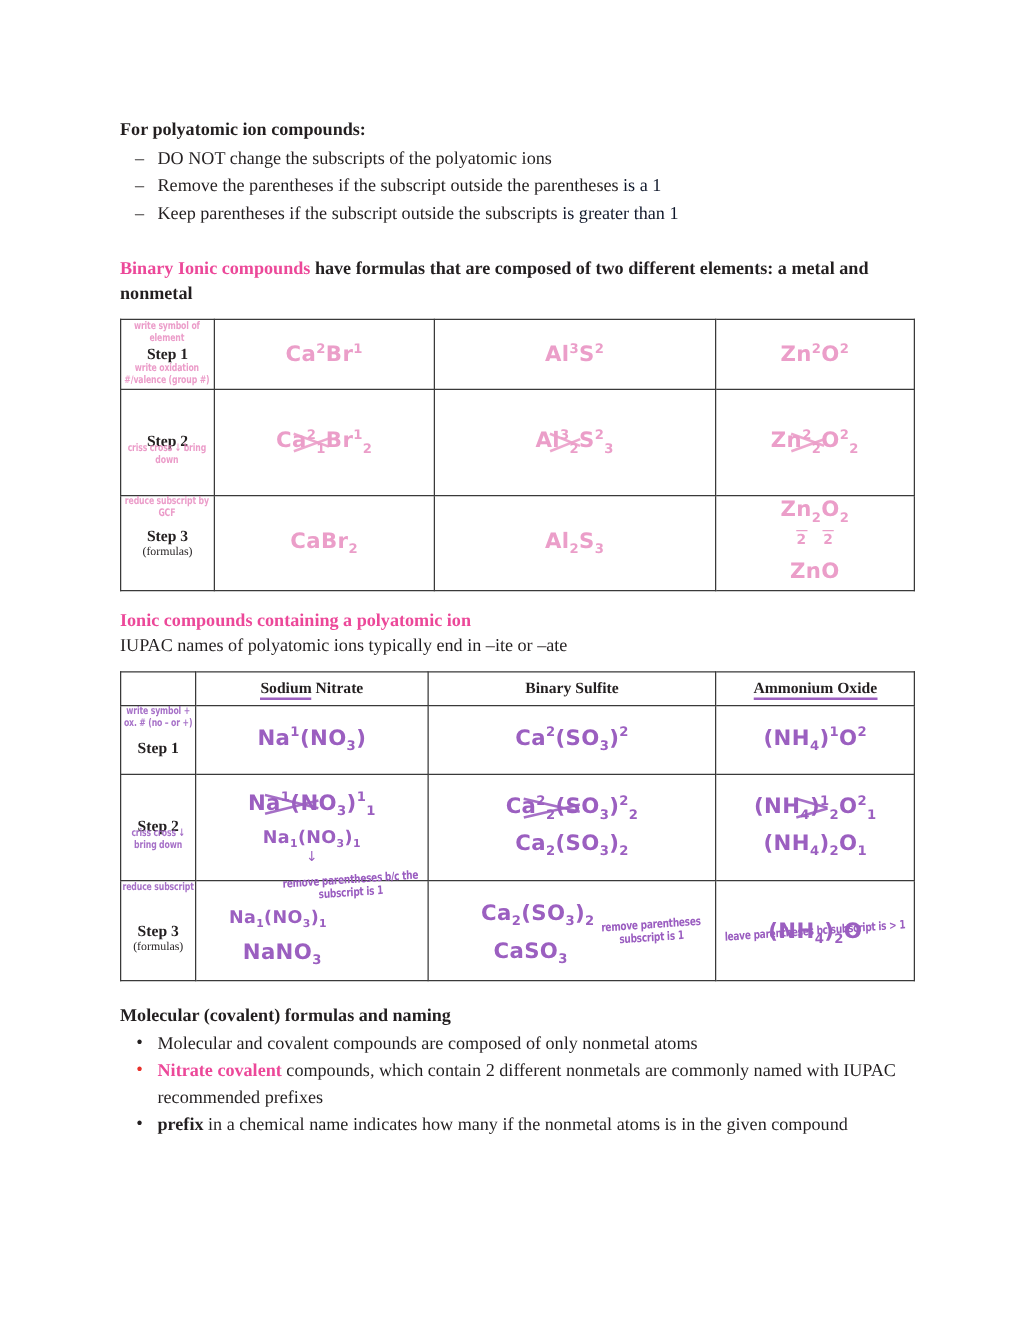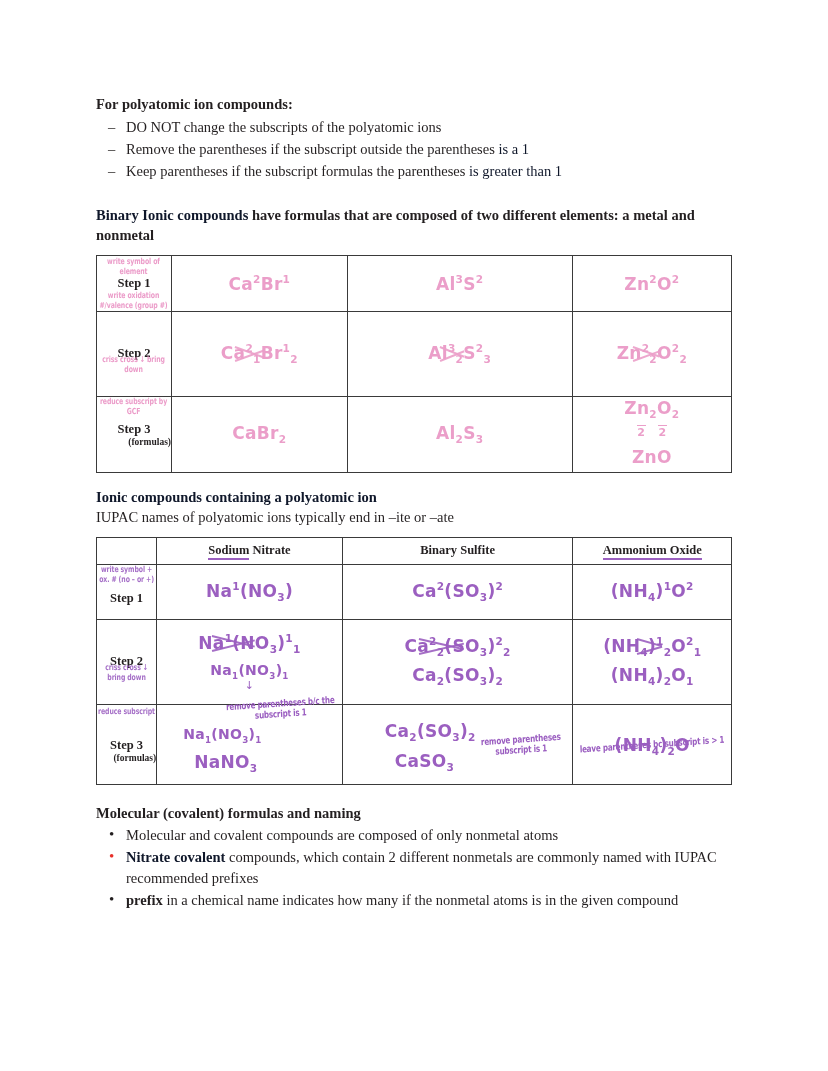--- a/index.html
+++ b/index.html
@@ -29,21 +29,21 @@
   }
 
   
   .h-bold {
     font-weight: bold;
     font-size: 14.5px;
     line-height: 1.42;
     margin: 0;
   }
   .red { color: #0f172a; }
-  .red-bold { color: #0f172a; font-weight: bold; }
+  .red-bold { color: #ec4899; font-weight: bold; }
 
   ul.dash-list, ul.dot-list {
     margin: 2px 0 0 0;
     padding: 0;
     list-style: none;
   }
   ul.dash-list li, ul.dot-list li {
     position: relative;
     font-size: 14.5px;
     line-height: 1.45;
@@ -102,22 +102,21 @@
   }
   .step-cell {
     text-align: center;
     font-weight: bold;
     font-size: 12.5px;
     position: relative;
   }
   .step-cell .sub {
     display: block;
     font-size: 9.5px;
-    font-weight: bold;
-    text-align: right;
+    font-weight: normal;
   }
   .cell {
     text-align: center;
     position: relative;
   }
 
   
   .ink {
     font-family: "DejaVu Sans", sans-serif;
     letter-spacing: 0.3px;
@@ -207,21 +206,21 @@
 </head>
 <body>
 
 <div class="page">
  <div class="content">
 
   <p class="h-bold">For polyatomic ion compounds:</p>
   <ul class="dash-list">
     <li><span>DO NOT change the subscripts of the polyatomic ions</span><span class="red"></span></li>
     <li><span>Remove the parentheses if the subscript outside the parentheses </span><span class="red">is a 1</span></li>
-    <li><span>Keep parentheses if the subscript formulas the parentheses </span><span class="red">is greater than 1</span></li>
+    <li><span>Keep parentheses if the subscript outside the subscripts </span><span class="red">is greater than 1</span></li>
   </ul>
 
   <div class="spacer-lg"></div>
 
   <p class="h-bold">
     <span class="red-bold">Binary Ionic compounds</span><span> have formulas that are composed of two different elements: a metal and nonmetal</span>
   </p>
 
   <table class="notes">
     <colgroup>

